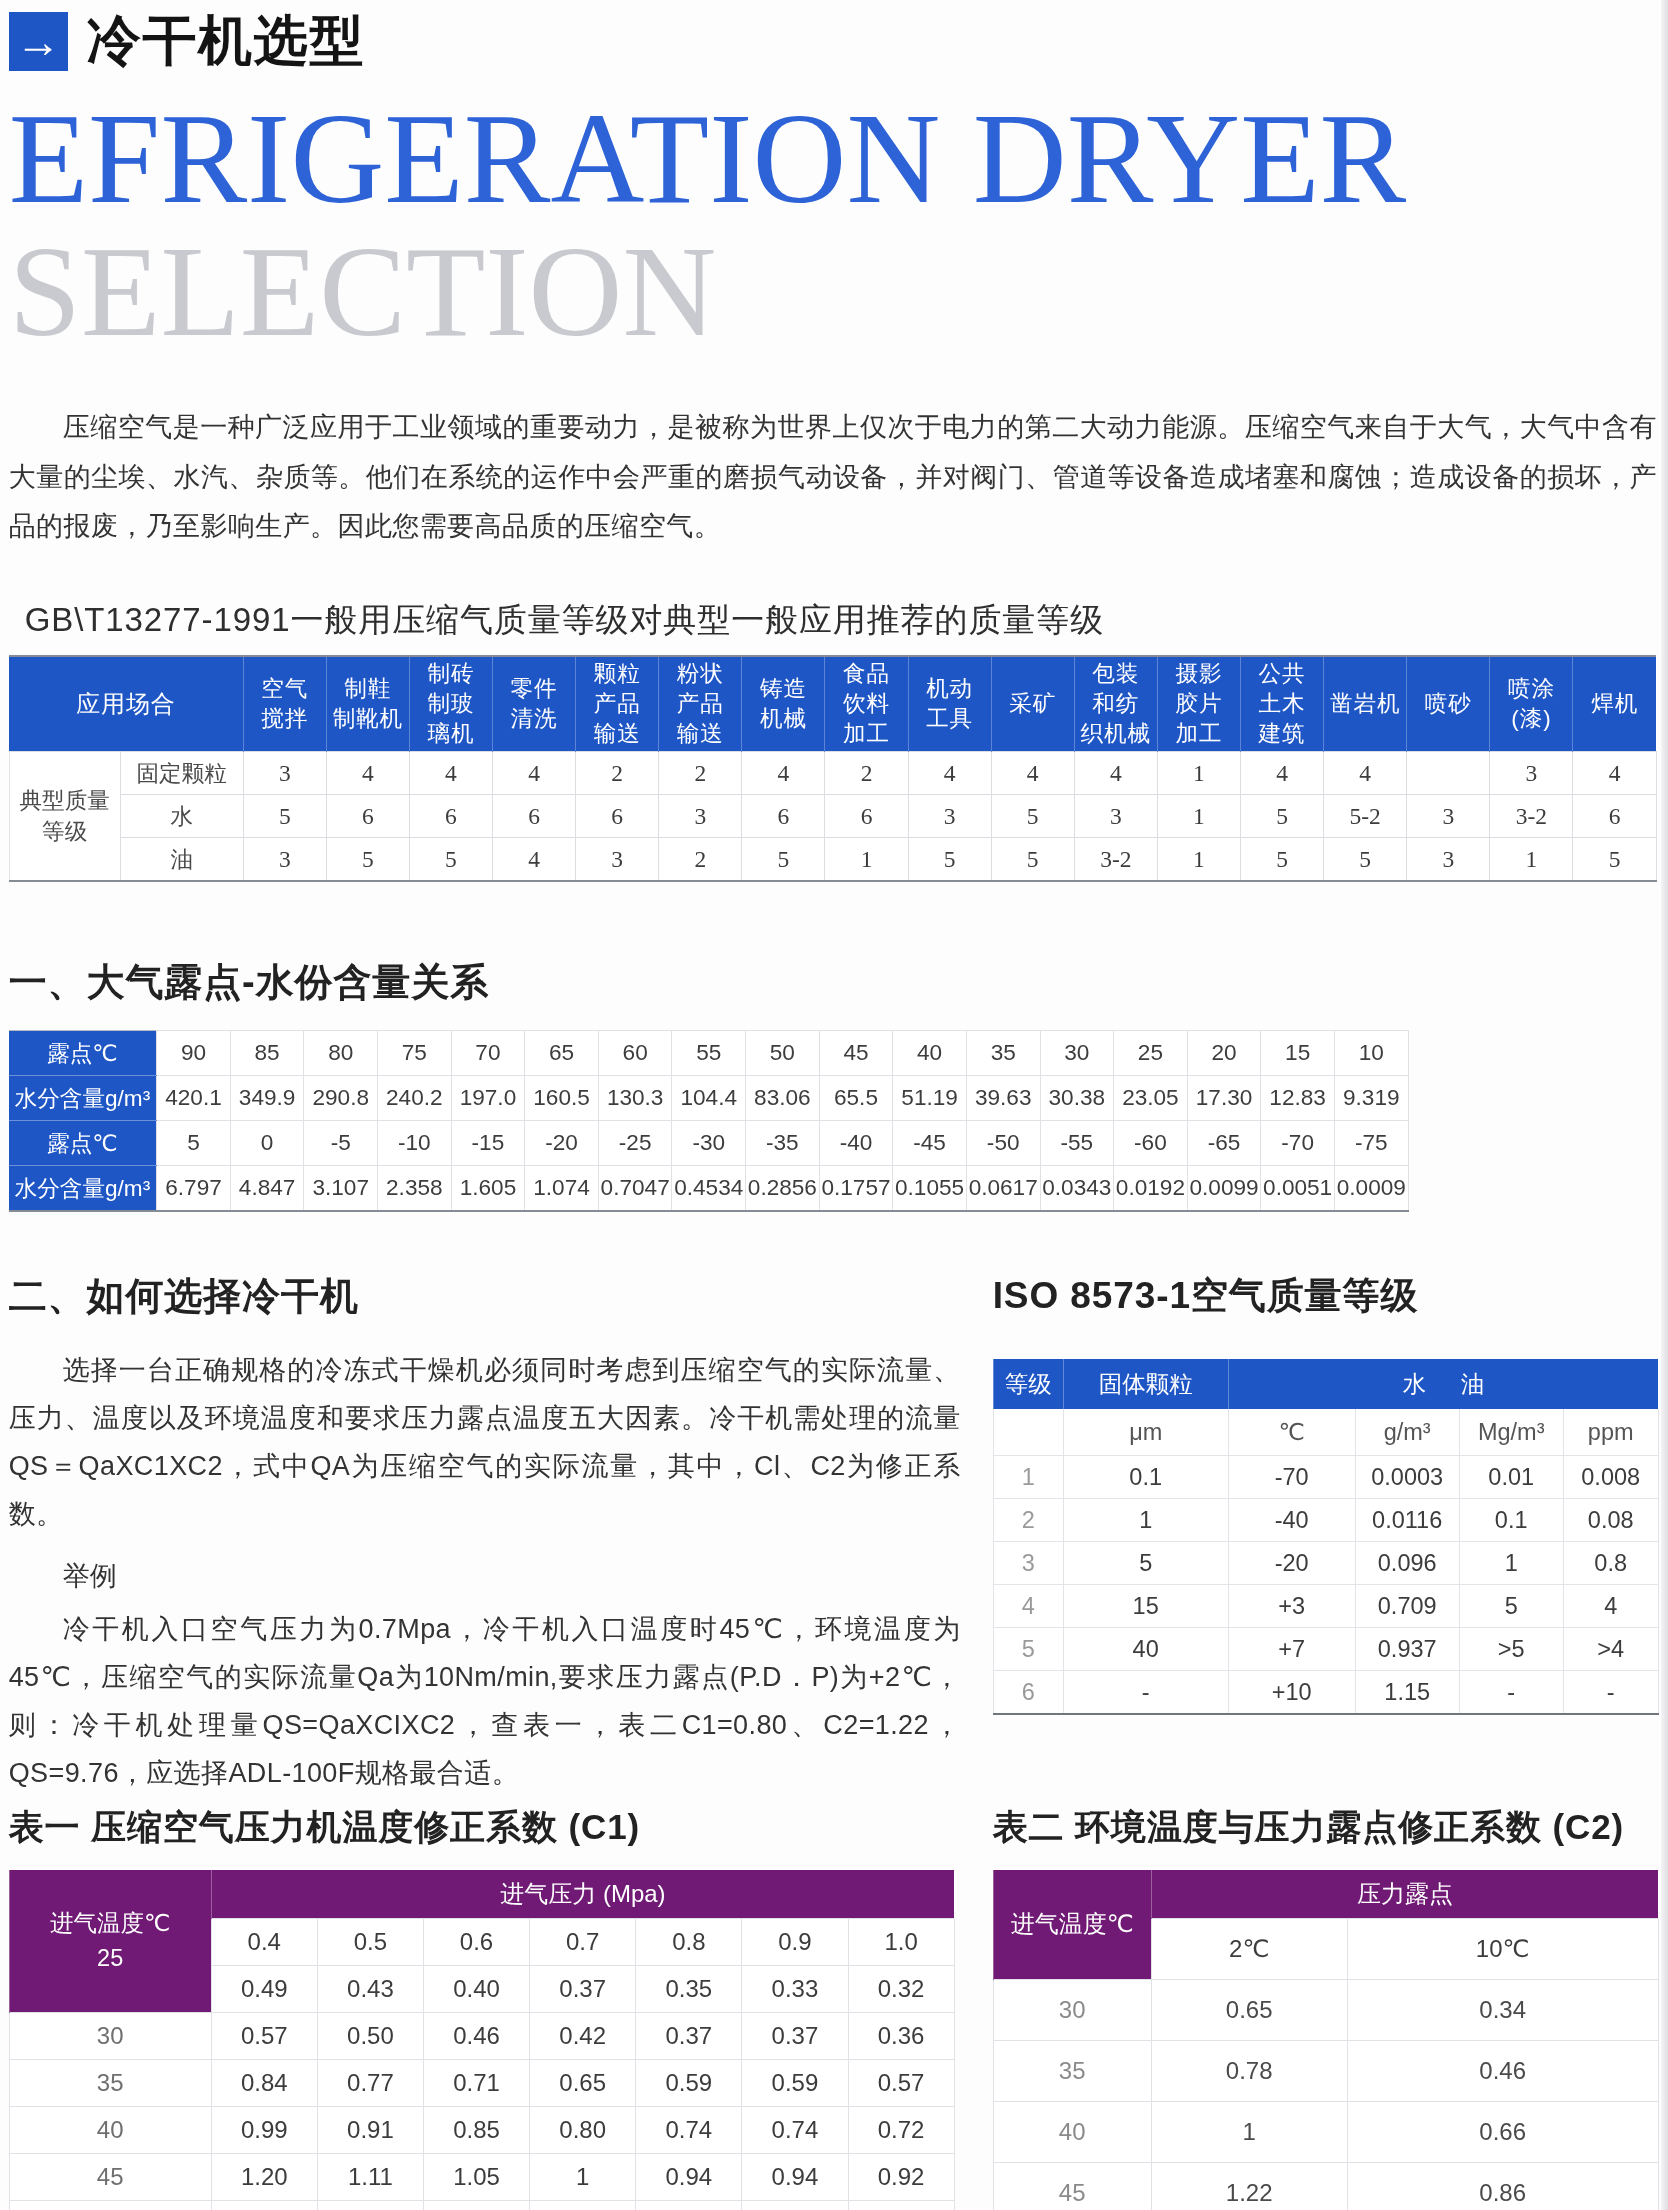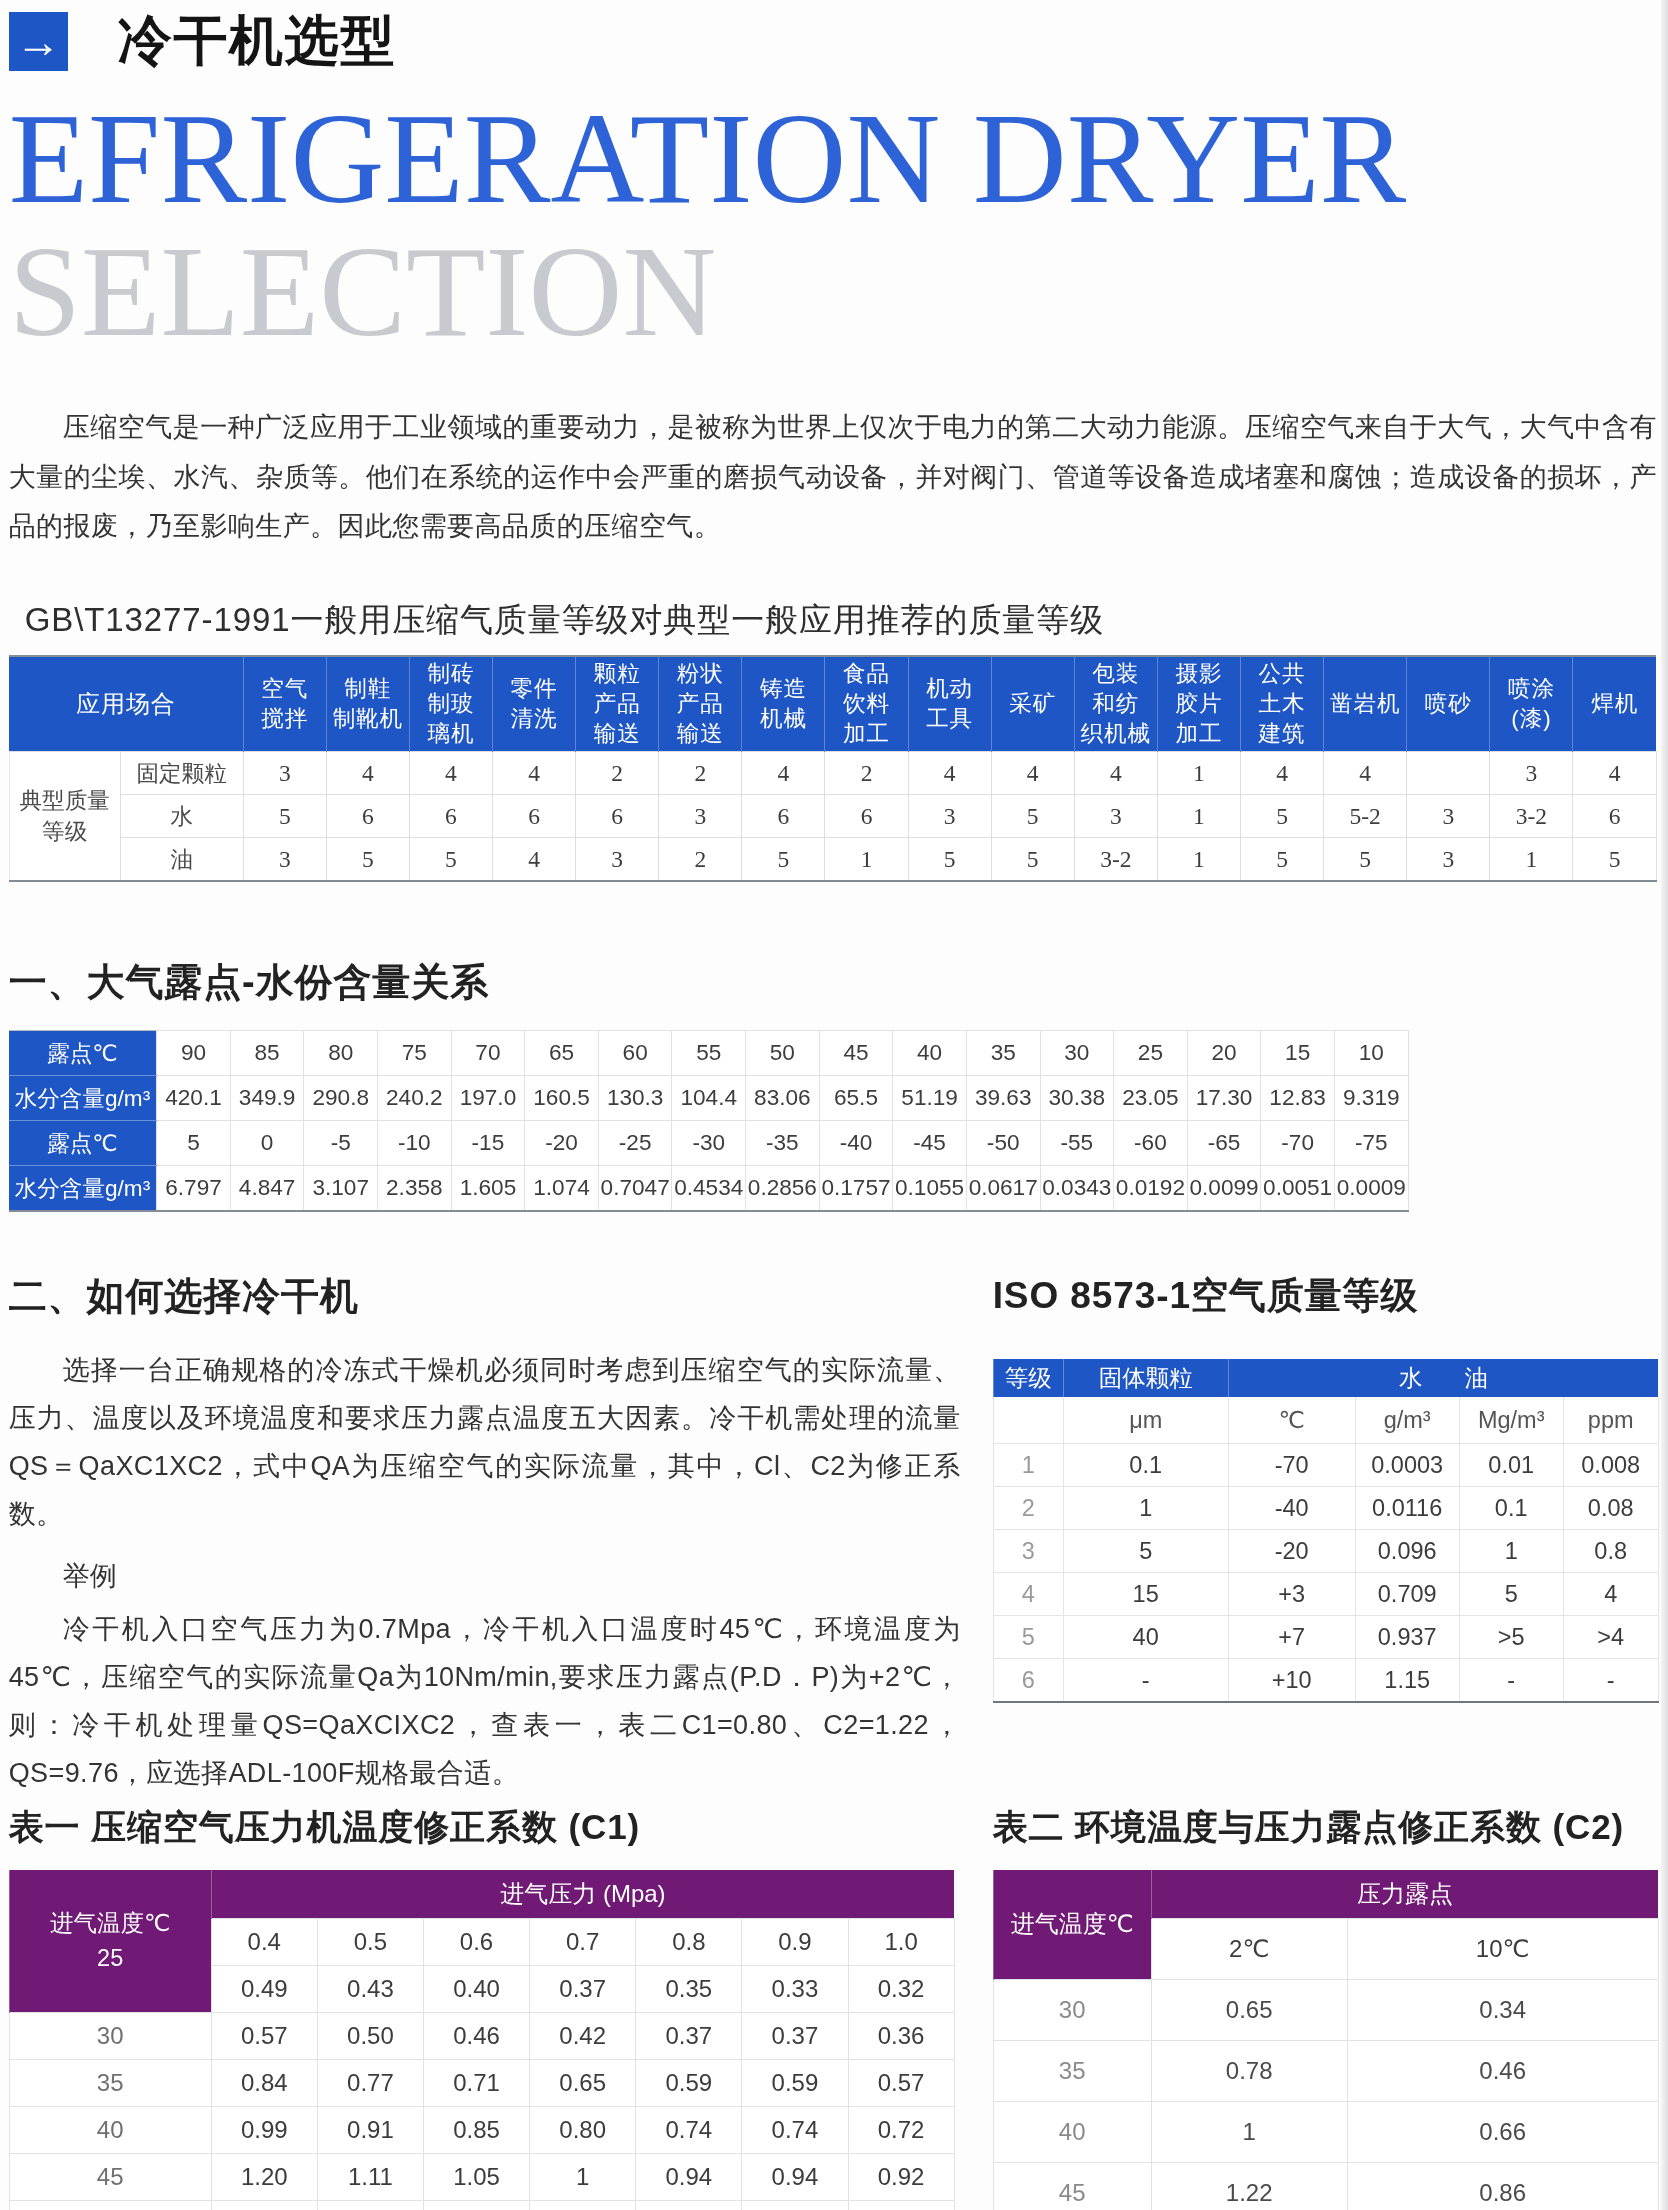--- a/index.html
+++ b/index.html
@@ -11,21 +11,21 @@
   }
   .page { padding:5.2px 12px 0 8.7px; position:relative; }
   .page-edge { position:absolute; top:0; right:0; width:7.8px; height:2211px;
     background:linear-gradient(to right,#f4f4f6,#dcdcdf); }
 
   
   .hdr-row { display:flex; align-items:center; gap:19px; }
   .hdr-icon { width:59px; height:59px; background:#1e56c5; position:relative; flex:0 0 auto; }
   .hdr-icon span { position:absolute; inset:0; display:flex; align-items:center; justify-content:center;
     color:#fff; font-size:45px; font-weight:bold; }
-  .hdr-zh { font-size:54px; font-weight:700; color:#141414; letter-spacing:1.7px;margin-left:31px; }
+  .hdr-zh { font-size:54px; font-weight:700; color:#141414; letter-spacing:1.7px; }
   .en-main {
     margin-top:14px; font-family:"Liberation Serif","DejaVu Serif",serif;
     font-size:130px; line-height:1.02; color:#2e63d8; letter-spacing:0; white-space:nowrap;
   }
   .en-ghost {
     font-family:"Liberation Serif","DejaVu Serif",serif;
     font-size:130px; line-height:1.0; color:#c9cacf; margin-top:1.7px; white-space:nowrap;
   }
 
   
@@ -63,22 +63,22 @@
   
   .cols { display:flex; gap:32px; margin-top:59px; align-items:flex-start; }
   .col-left { width:952px; flex:0 0 auto; }
   .col-right { flex:1 1 auto; }
   .body-para { margin-top:24px; font-size:27px; line-height:1.78; color:#333;
     text-align:justify; text-indent:2em; letter-spacing:0.4px; }
   .example-label { margin-top:20px; font-size:27px; color:#333; text-indent:2em; }
 
   
   table.iso { width:666px; margin-top:38px; border-bottom:2.6px solid #70767e; }
-  table.iso th.iso-head { background:#1e56c5; color:#fff; font-size:23.5px; height:38px;
-    border-left:0.9px solid rgba(255,255,255,0.3); font-weight:500;font-family:Liberation Mono, monospace; }
+  table.iso th.iso-head { background:#1e56c5; color:#fff; font-size:23.5px; height:50px;
+    border-left:0.9px solid rgba(255,255,255,0.3); font-weight:500; }
   table.iso th.wo { letter-spacing:14px; text-indent:14px; }
   table.iso tr.iso-sub td { height:47px; font-size:23.5px; color:#555; border:0.9px solid #e2e4e8; border-top:none; }
   table.iso tbody.iso-body td { height:43px; font-size:23.5px; color:#3c3c3c; border:0.9px solid #e2e4e8; }
   table.iso tbody.iso-body td:first-child { color:#9a9a9a; }
 
   
   .bottom { display:flex; gap:32px; margin-top:7px; align-items:flex-start; }
   .tbl-title { font-size:35px; color:#222; font-weight:600; letter-spacing:0.9px; }
   table.c1 { width:946px; margin-top:19px; border-bottom:2.6px solid #70767e; }
   table.c1 th.blue { font-size:24px; font-weight:500; height:49px; border-left:0.9px solid rgba(255,255,255,0.3); }

